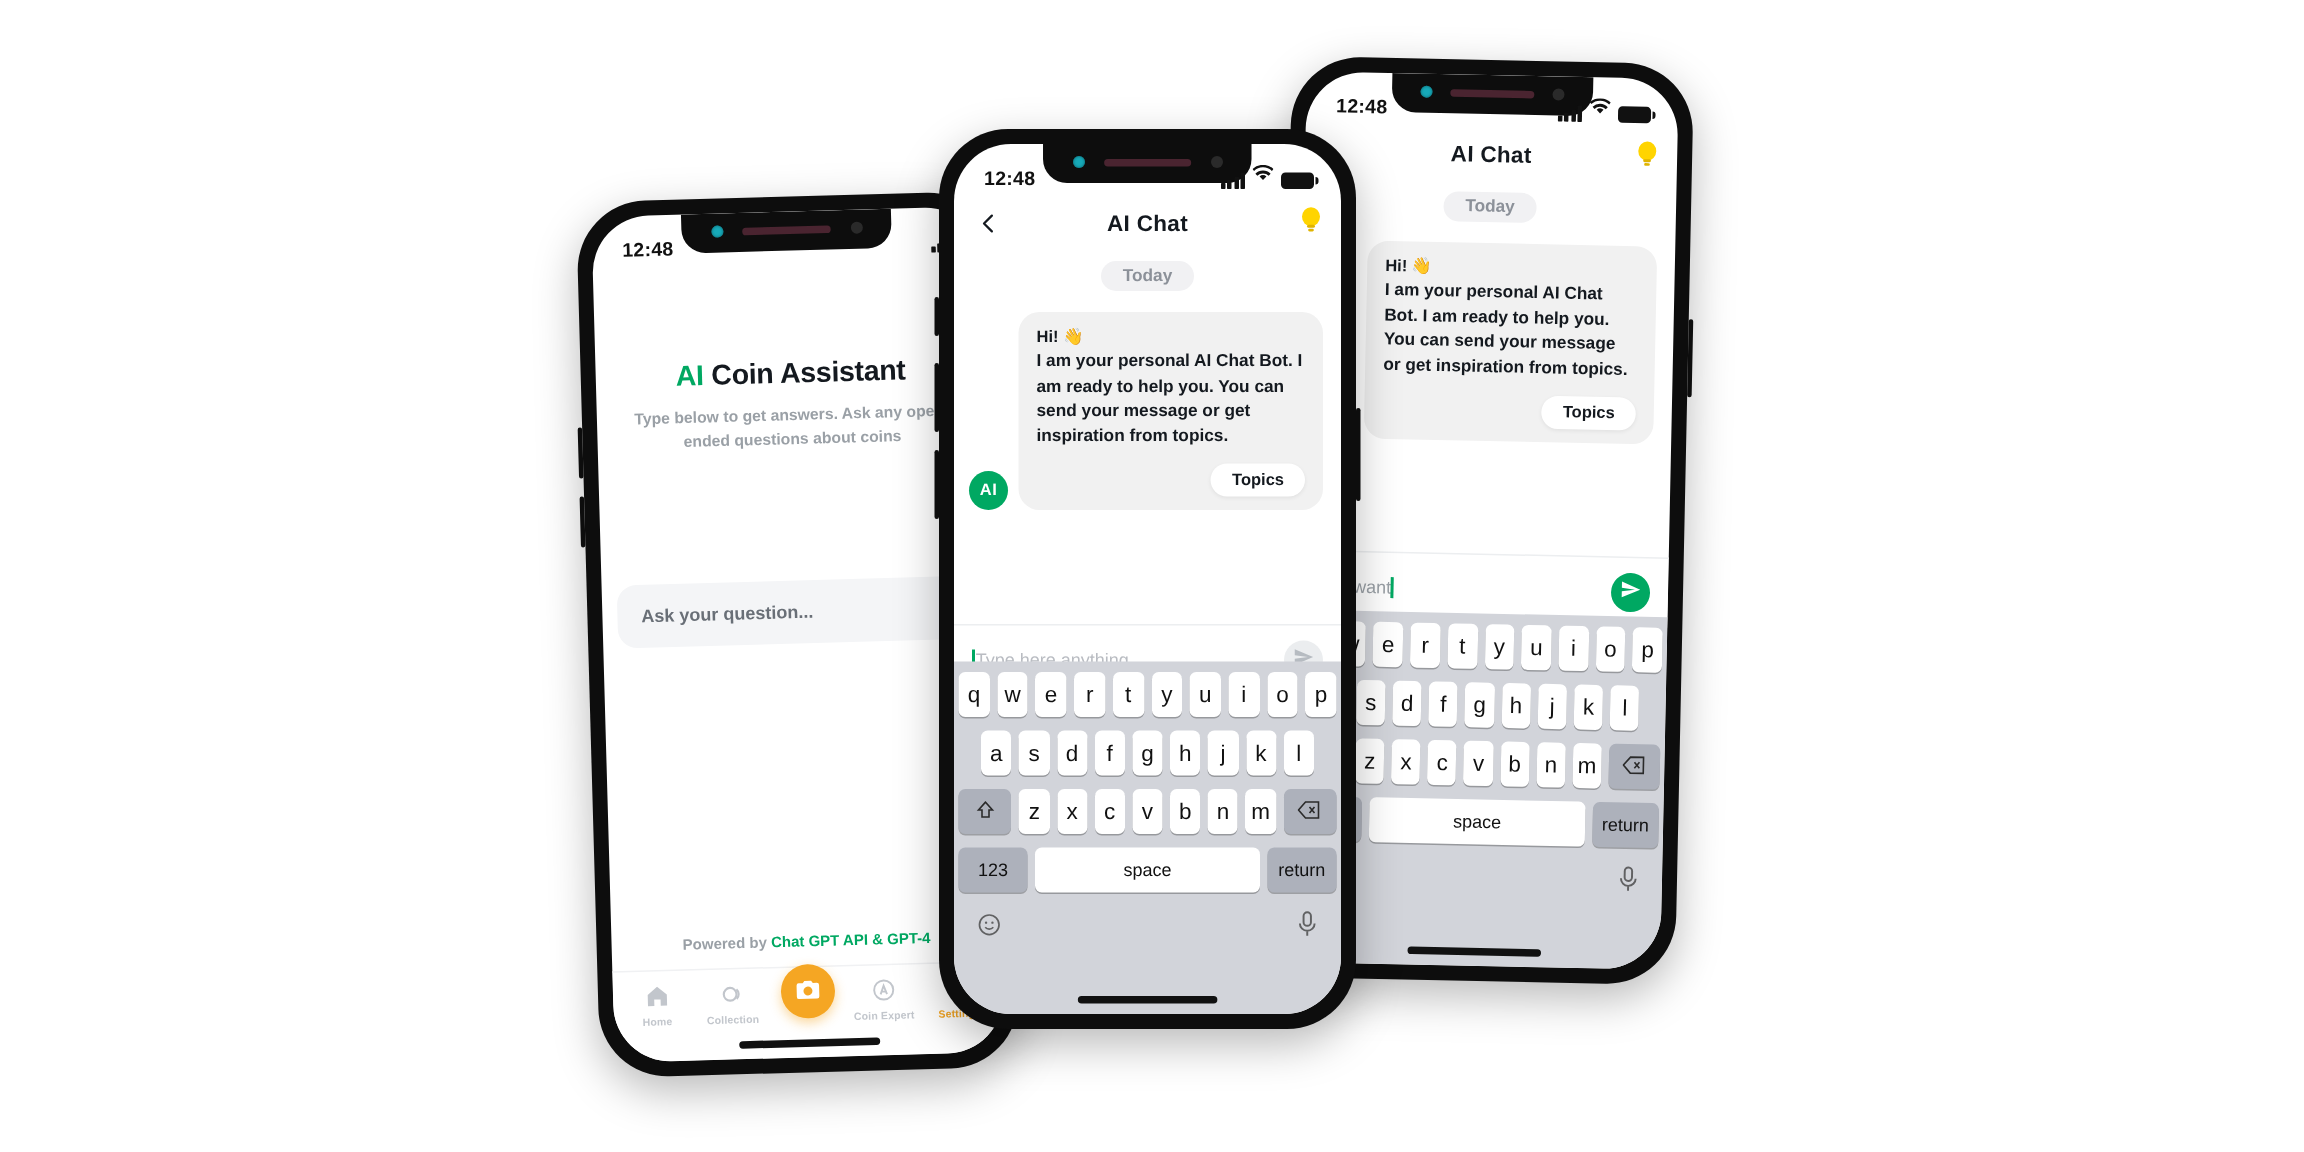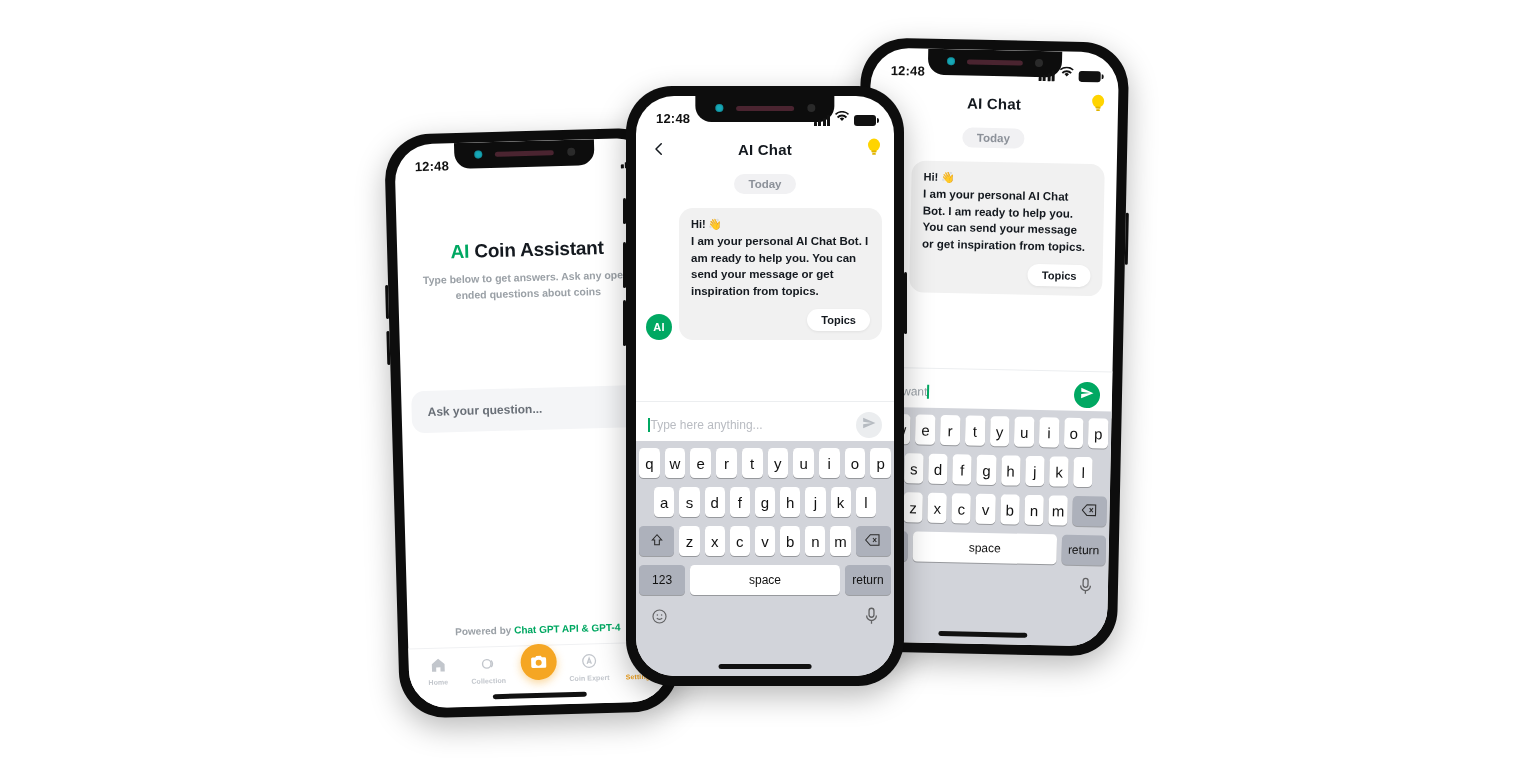--- a/index.html
+++ b/index.html
@@ -399,21 +399,21 @@
         <div class="avatar">AI</div>
         <div class="bubble">
           <div class="hi">Hi! 👋</div>
           <div class="body"><span>I am your personal AI Chat Bot. I am ready to help you. You can send your message or get inspiration from </span><b>topics</b><span>.</span></div>
           <div class="topicsrow">
             <div class="topicsbtn">Topics</div>
           </div>
         </div>
       </div>
 
-      <div class="inputbar" style="bottom:228px;">
+      <div class="inputbar" style="bottom:213px;">
         <div class="field">
           <span class="caret"></span>
             <span>Type here anything...</span>
         </div>
         <div class="sendbtn ghost">
           <span>
             <svg width="14" height="14" viewBox="0 0 24 24" fill="#b6bbc1">
                 <path d="M2 21l21-9L2 3v7l15 2-15 2z"></path>
               </svg>
           </span>

